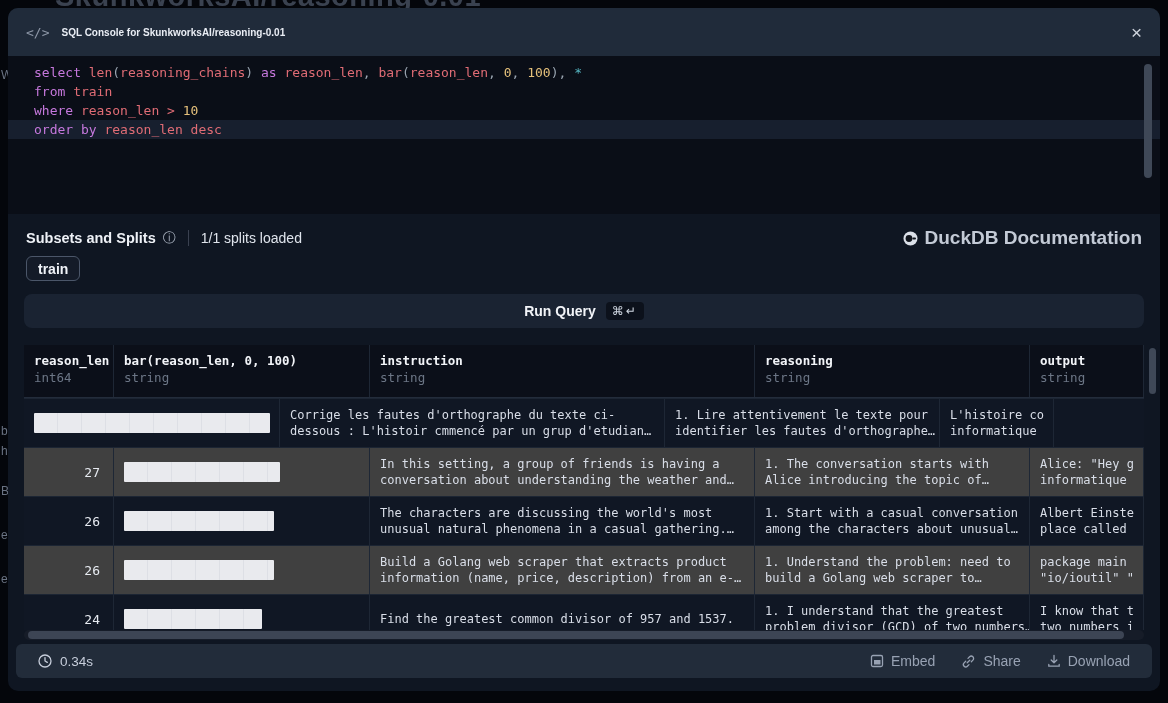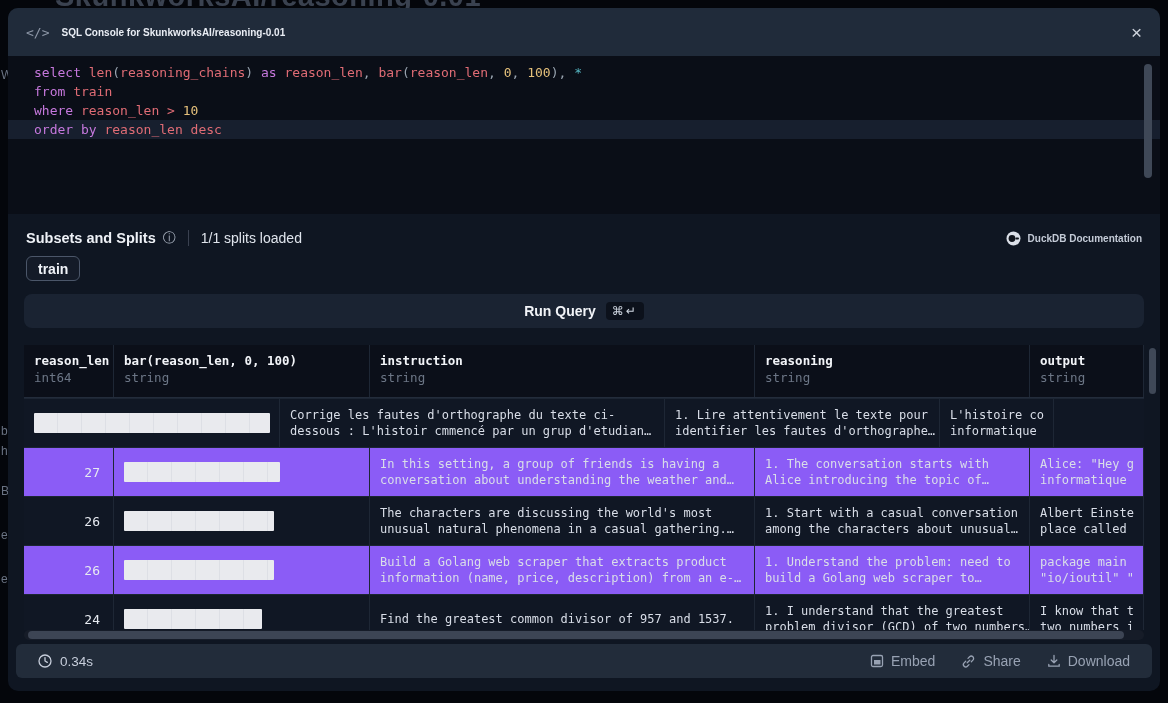--- a/index.html
+++ b/index.html
@@ -33,21 +33,21 @@
                   background:#3f4857; border-radius:4px; }
 
   
   .subsets-row { position:absolute; left:18px; top:218px; width:1116px; height:24px;
                  display:flex; align-items:center; }
   .subsets-label { color:#eef1f6; font-weight:bold; font-size:14.5px; }
   .info-icon { color:#aab3c0; font-size:13px; margin-left:7px; }
   .v-div { width:1px; height:16px; background:#3a4150; margin:0 12px; }
   .splits-loaded { color:#dfe4ec; font-size:14px; }
   .doc-link { margin-left:auto; display:flex; align-items:center; gap:7px; color:#c3cad6;
-              font-size:10px; font-weight:bold; cursor:pointer; }
+              font-size:19px; font-weight:bold; cursor:pointer; }
 
   .chip { position:absolute; left:18px; top:248px; height:25px; padding:0 11px;
           border:1px solid #4b5669; border-radius:6px; background:#141b28;
           color:#f0f3f8; font-weight:bold; font-size:14px; display:flex; align-items:center; }
 
   .run-btn { position:absolute; left:16px; top:286px; width:1120px; height:34px;
              background:#1a2332; border-radius:8px; display:flex; align-items:center;
              justify-content:center; gap:10px; cursor:pointer; }
   .run-label { color:#f2f4f8; font-weight:bold; font-size:14px; }
   .run-kbd { background:#0c111b; border-radius:4px; padding:2px 6px; color:#cfd6e0;
@@ -55,21 +55,21 @@
 
   
   .table-wrap { position:absolute; left:16px; top:337px; width:1120px; height:285px;
                 overflow:hidden; font-family:"DejaVu Sans Mono", monospace; }
   .t-header { display:flex; height:53px; background:#0b0f19; border-bottom:1px solid #232c3b; }
   .t-hcell { padding:8px 0 0 10px; border-right:1px solid #1e2735; overflow:hidden; flex:none; }
   .t-hname { color:#f2f4f8; font-weight:bold; font-size:12.5px; white-space:pre; }
   .t-htype { color:#6c7686; font-size:12.5px; margin-top:2px; }
   .t-row { display:flex; height:49px; border-top:1px solid #1c2533; align-items:center; }
   .t-row.odd { background:#101724; }
-  .t-row.even { background:#8b5cf6; }
+  .t-row.even { background:#404040; }
   .t-cell { flex:none; height:100%; border-right:1px solid #1e2735; overflow:hidden;
             display:flex; flex-direction:column; justify-content:center; padding-left:10px; }
   .t-cell.num { align-items:flex-end; padding-right:13px; padding-left:0;
                 color:#e6eaf0; font-size:13px; }
   .cell-line { color:#d9dee8; font-size:12px; line-height:16.5px; white-space:pre; }
   .bar { height:20px; background:repeating-linear-gradient(90deg,#e9eaee 0 23px,#dddfe5 23px 24px);
          border-radius:1px; }
   .t-vscroll { position:absolute; right:4px; top:340px; width:7px; height:46px;
                background:#3f4857; border-radius:4px; z-index:3; }
 

